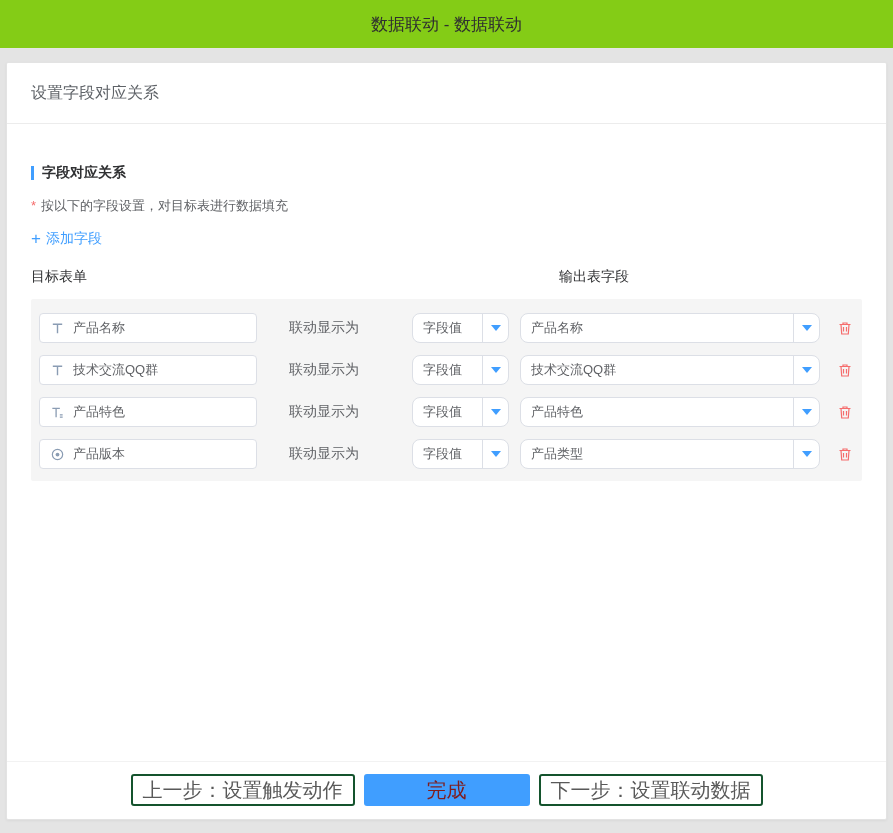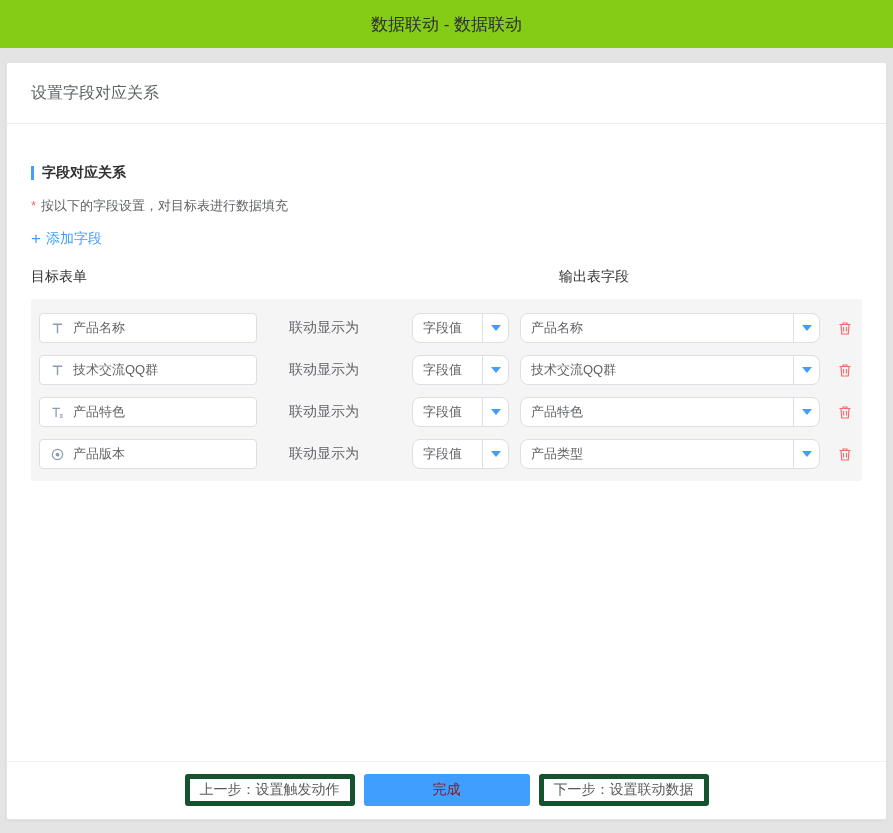--- a/index.html
+++ b/index.html
@@ -76,22 +76,22 @@
 
   .trash-btn { margin-left:16px; width:18px; height:18px; display:flex; align-items:center; justify-content:center; cursor:pointer; }
 
   
   .footer {
     flex:0 0 auto; display:flex; justify-content:center; gap:9px;
     padding:12px 0 13px; border-top:1px solid #f2f2f2;
   }
   .btn {
     min-width:166px; height:32px; padding:0 10px;
-    border:5px solid #14532d; background:#fff; border-radius:3px;
-    font-size:14px; color:#595959; font-family:inherit;
+    border:2px solid #14532d; background:#fff; border-radius:3px;
+    font-size:20px; color:#595959; font-family:inherit;
     display:flex; align-items:center; justify-content:center; cursor:pointer;
   }
   .btn-primary { background:#409EFF; border-color:#409EFF; color:#7f1d1d; }
 </style>
 </head>
 <body>
 
 <div class="page">
 
   <div class="topbar">

